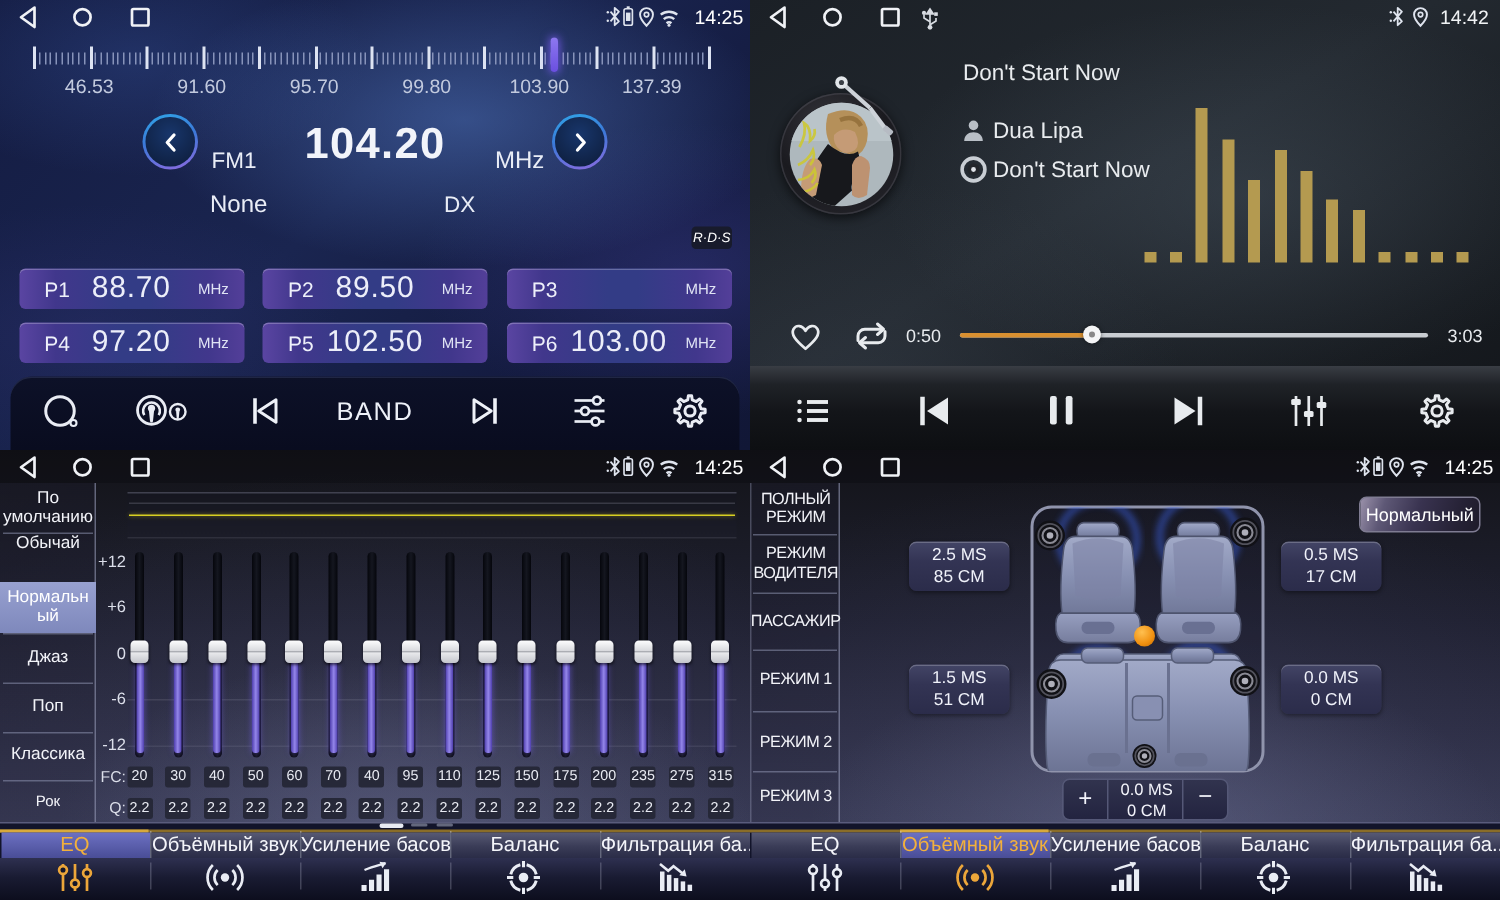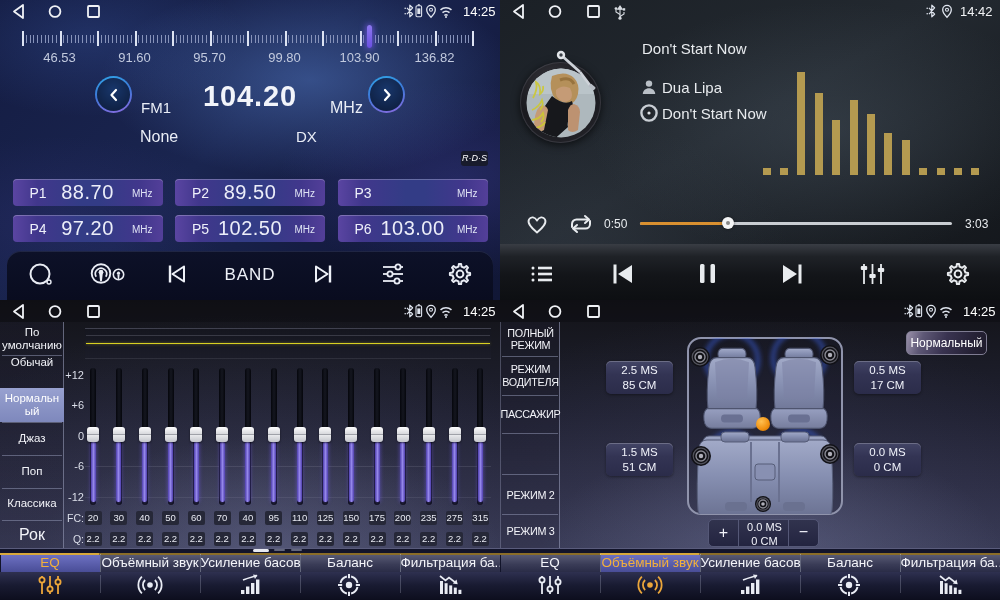--- a/index.html
+++ b/index.html
@@ -229,21 +229,21 @@
     <div class="tick" style="left:457.0px;top:35px;height:8px"></div>
     <div class="tick" style="left:460.8px;top:35px;height:8px"></div>
     <div class="tick" style="left:464.5px;top:35px;height:8px"></div>
     <div class="tick" style="left:468.2px;top:35px;height:8px"></div>
     <div class="tick mj" style="left:472.0px;top:31px;height:15px"></div>
     <div class="scalenum" style="left:59.5px">46.53</div>
     <div class="scalenum" style="left:134.5px">91.60</div>
     <div class="scalenum" style="left:209.5px">95.70</div>
     <div class="scalenum" style="left:284.5px">99.80</div>
     <div class="scalenum" style="left:359.5px">103.90</div>
-    <div class="scalenum" style="left:434.5px">136.82</div>
+    <div class="scalenum" style="left:434.5px">137.39</div>
     <div class="freqind"></div>
     <div class="navc" style="left:95px;top:76px">
       <div class="in"></div>
       <svg width="16" height="16" viewBox="0 0 16 16">
         <path d="M10 3 L5.5 8 L10 13" fill="none" stroke="#fff" stroke-width="2.2" stroke-linecap="round" stroke-linejoin="round"></path>
       </svg>
     </div>
     <div class="navc" style="left:368px;top:76px">
       <div class="in"></div>
       <svg width="16" height="16" viewBox="0 0 16 16">
@@ -463,21 +463,21 @@
     </div>
     <div class="sline" style="top:155px;left:2px;width:60px"></div>
     <div class="sidebar-item abs" style="left:0;top:155px;height:32.5px;width:64px;font-size:11.5px;line-height:13px">
       <span>Поп</span>
     </div>
     <div class="sline" style="top:187.5px;left:2px;width:60px"></div>
     <div class="sidebar-item abs" style="left:0;top:187.5px;height:32.5px;width:64px;font-size:11.5px;line-height:13px">
       <span>Классика</span>
     </div>
     <div class="sline" style="top:220px;left:2px;width:60px"></div>
-    <div class="sidebar-item abs" style="left:0;top:220px;height:28px;width:64px;font-size:16px;line-height:13px">
+    <div class="sidebar-item abs" style="left:0;top:220px;height:28px;width:64px;font-size:10px;line-height:13px">
       <span>Рок</span>
     </div>
     <div class="abs" style="left:85px;top:28px;width:406px;height:31px;background:linear-gradient(180deg,#15161f,#1b1c28);border-top:1px solid rgba(150,150,170,.3);border-bottom:1px solid rgba(150,150,170,.2)"></div>
     <div class="abs" style="left:86px;top:34.5px;width:404px;height:1px;background:rgba(160,160,180,.25)"></div>
     <div class="abs" style="left:86px;top:42.5px;width:404px;height:1.6px;background:#d8d022;box-shadow:0 0 3px rgba(230,220,45,.6)"></div>
     <div class="eqlbl" style="left:84px;top:75px">+12</div>
     <div class="eqlbl" style="left:84px;top:105px">+6</div>
     <div class="eqlbl" style="left:84px;top:136px">0</div>
     <div class="eqlbl" style="left:84px;top:166px">-6</div>
     <div class="eqlbl" style="left:84px;top:197px">-12</div>
@@ -649,20 +649,23 @@
     </div>
     <div class="sline" style="top:56px;left:2px;width:56px"></div>
     <div class="sidebar-item abs" style="left:0;top:56px;height:39px;width:61px;font-size:10.8px;line-height:12.5px;letter-spacing:-0.3px">
       <span>РЕЖИМ ВОДИТЕЛЯ</span>
     </div>
     <div class="sline" style="top:95px;left:2px;width:56px"></div>
     <div class="sidebar-item abs" style="left:0;top:95px;height:38px;width:61px;font-size:10.8px;line-height:12.5px;letter-spacing:-0.3px">
       <span>ПАССАЖИР</span>
     </div>
     <div class="sline" style="top:133px;left:2px;width:56px"></div>
+    <div class="sidebar-item abs" style="left:0;top:133px;height:41px;width:61px;font-size:10.8px;line-height:12.5px;letter-spacing:-0.3px">
+      <span>РЕЖИМ 1</span>
+    </div>
     <div class="sline" style="top:174px;left:2px;width:56px"></div>
     <div class="sidebar-item abs" style="left:0;top:175px;height:40px;width:61px;font-size:10.8px;line-height:12.5px;letter-spacing:-0.3px">
       <span>РЕЖИМ 2</span>
     </div>
     <div class="sline" style="top:214px;left:2px;width:56px"></div>
     <div class="sidebar-item abs" style="left:0;top:214px;height:34px;width:61px;font-size:10.8px;line-height:12.5px;letter-spacing:-0.3px">
       <span>РЕЖИМ 3</span>
     </div>
     <div class="normbtn">Нормальный</div>
     <div class="msbtn" style="left:106px;top:61px">2.5 MS<br>85 CM</div>

